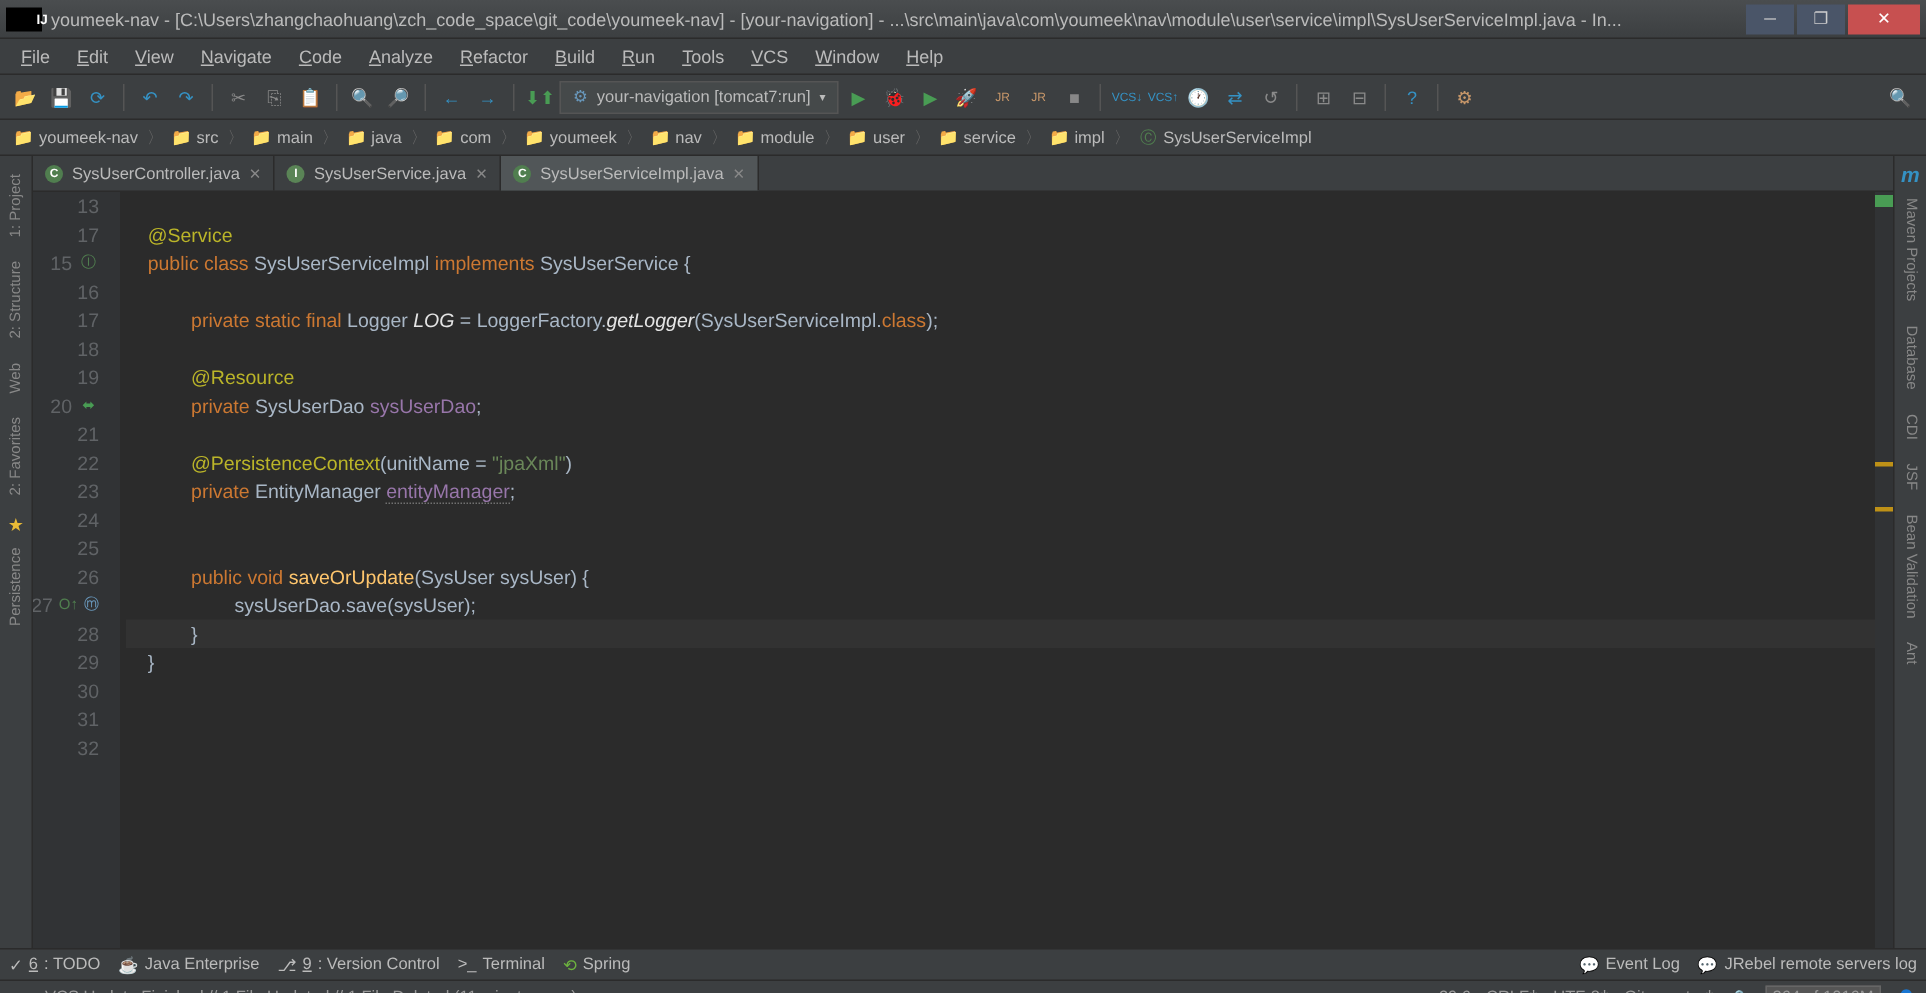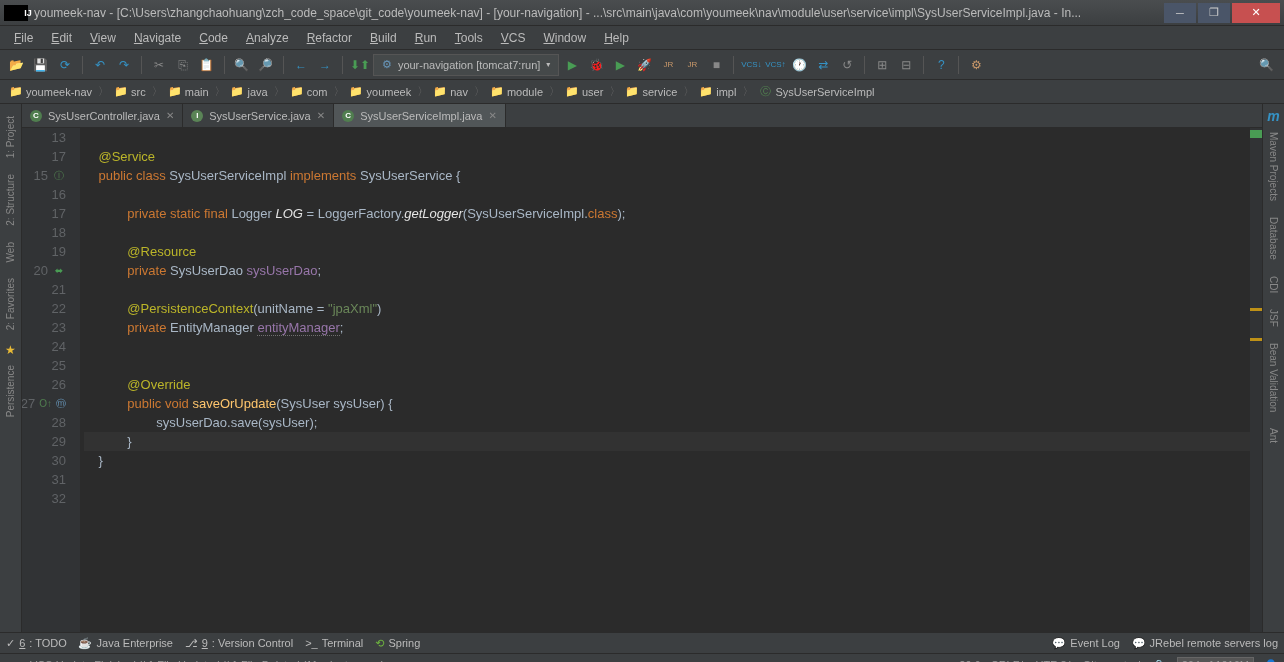--- a/index.html
+++ b/index.html
@@ -318,21 +318,20 @@
           <div class="code-line">    </div>
           <div class="code-line">    <span class="indent">        </span><span class="kw">private static final</span> Logger <span class="it">LOG</span> = LoggerFactory.<span class="it">getLogger</span>(SysUserServiceImpl.<span class="kw">class</span>);</div>
           <div class="code-line">    <span class="indent">        </span></div>
           <div class="code-line">    <span class="indent">        </span><span class="ann">@Resource</span></div>
           <div class="code-line">    <span class="indent">        </span><span class="kw">private</span> SysUserDao <span class="fld">sysUserDao</span>;</div>
           <div class="code-line">    <span class="indent">        </span></div>
           <div class="code-line">    <span class="indent">        </span><span class="ann">@PersistenceContext</span>(unitName = <span class="str">"jpaXml"</span>)</div>
           <div class="code-line">    <span class="indent">        </span><span class="kw">private</span> EntityManager <span class="fld param-underline">entityManager</span>;</div>
           <div class="code-line">    <span class="indent">        </span></div>
           <div class="code-line">    <span class="indent">        </span></div>
-          <div class="code-line">    <span class="indent">        </span><span class="ann">@Override</span></div>
           <div class="code-line">    <span class="indent">        </span><span class="kw">public</span> <span class="kw">void</span> <span class="fn">saveOrUpdate</span>(SysUser sysUser) {</div>
           <div class="code-line">    <span class="indent">                </span>sysUserDao.save(sysUser);</div>
           <div class="code-line highlight">    <span class="indent">        </span>}</div>
           <div class="code-line">    }</div>
           <div class="code-line">    </div>
           <div class="code-line">    </div>
         </div>
       <div class="marker-strip">
         <div class="marker green"></div>
         <div class="marker y1"></div>

